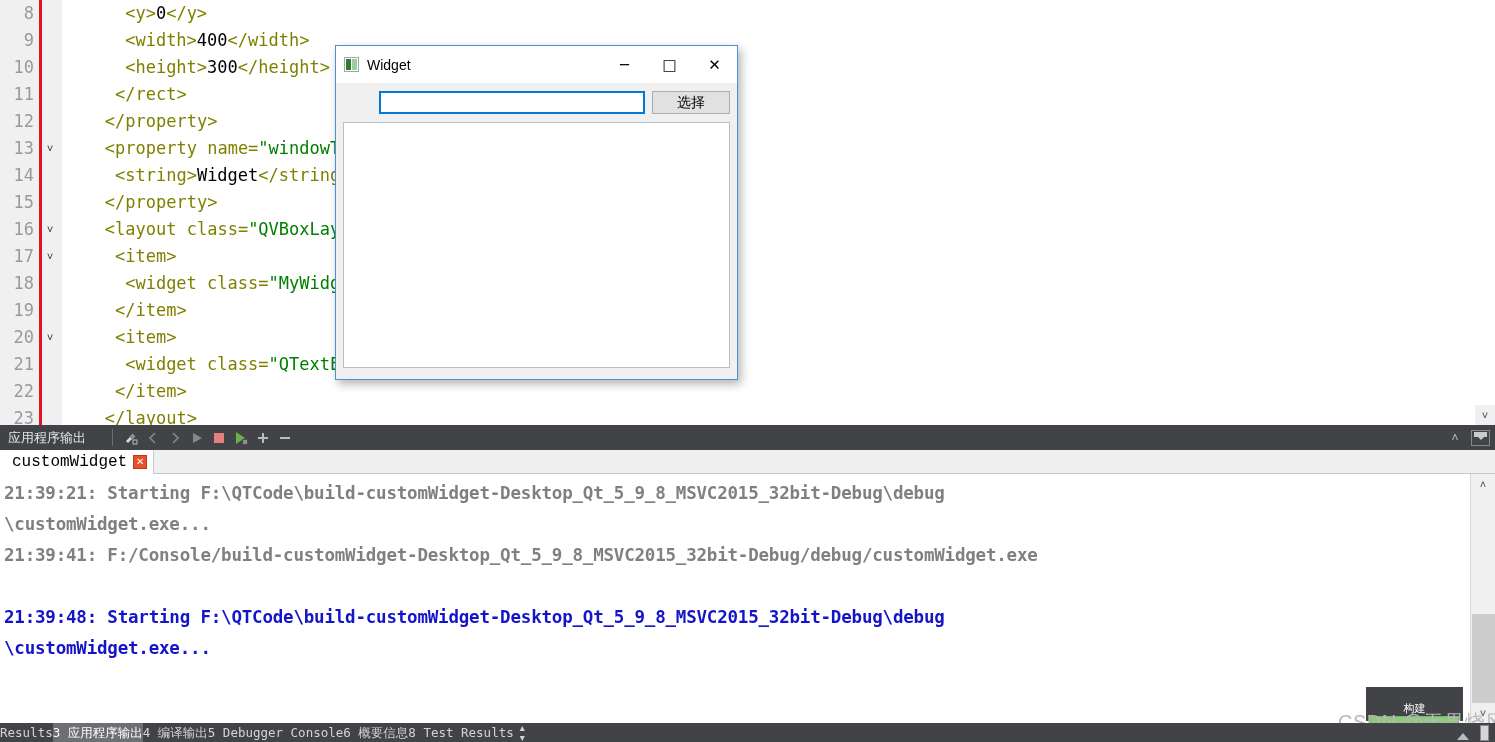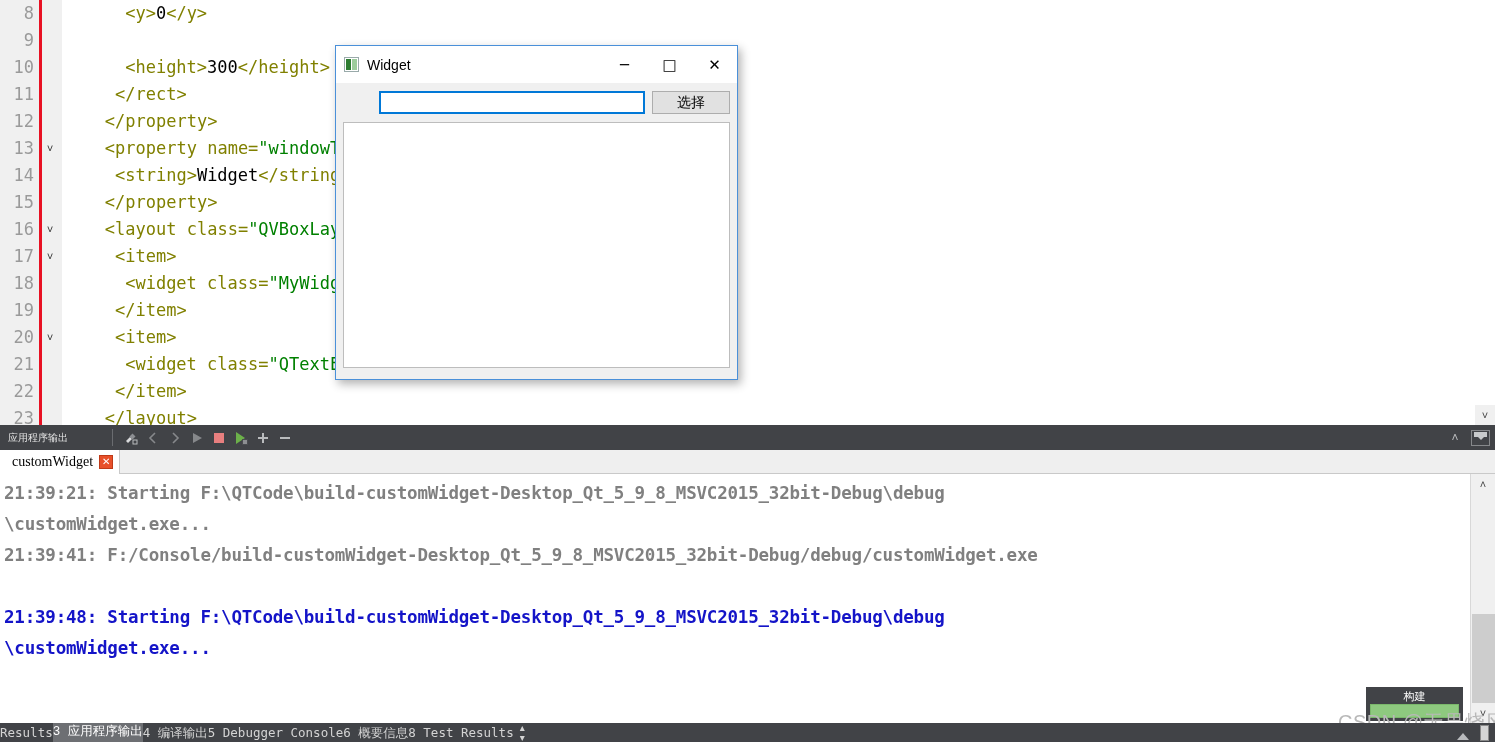--- a/index.html
+++ b/index.html
@@ -164,21 +164,21 @@
 
   
   .panel-header {
     position: absolute; left: 0; top: 425px;
     width: 1495px; height: 25px;
     background: #414347;
     display: flex; align-items: center;
   }
   .panel-title {
     color: #e4e4e4;
-    font-size: 10px;
+    font-size: 13px;
     padding-left: 8px;
     width: 112px;
     font-family: "Liberation Sans", sans-serif;
   }
   .panel-sep {
     width: 1px; height: 17px;
     background: #6a6c70;
     margin: 0 7px 0 0;
   }
   .ptool {
@@ -228,22 +228,22 @@
     position: absolute; left: 0; top: 0;
     height: 24px;
     background: #ffffff;
     border-right: 1px solid #c9c9c9;
     display: flex; align-items: center;
     padding: 0 6px 0 12px;
     gap: 6px;
     cursor: pointer;
   }
   .tab-label {
-    font-family: Liberation Serif, serif;
-    font-size: 14px;
+    font-family: Liberation Mono, monospace;
+    font-size: 16px;
     color: #000;
   }
   .tab-close {
     width: 14px; height: 14px;
     background: #e8502a;
     border: 1px solid #bf3a18;
     color: #ffffff;
     font-size: 10px;
     line-height: 12px;
     text-align: center;
@@ -291,21 +291,21 @@
   .cons-scroll-arrow.bottom {
     position: absolute; bottom: 0; left: 0; right: 0;
     background: #f0f0f0;
   }
 
   
   .build-popup {
     position: absolute; left: 1366px; top: 687px;
     width: 97px; height: 34px;
     background: #414347;
-    padding: 2px 4px;
+    padding: 14px 4px;
     text-align: center;
   }
   .build-popup-label {
     color: #ffffff;
     font-size: 11px;
     font-family: "Liberation Sans", sans-serif;
     line-height: 14px;
   }
   .build-popup-bar {
     margin-top: 1px;
@@ -338,21 +338,20 @@
     color: #d4d4d4;
     padding: 0 0;
     line-height: 19px;
     height: 19px;
     white-space: nowrap;
     cursor: pointer;
   }
   .sb-item.active {
     background: #6d6f73;
     color: #ffffff;
-    font-family: Liberation Mono, monospace;
   }
   .sb-arrows {
     color: #d4d4d4;
     font-size: 10px;
     padding: 0 6px;
     line-height: 10px;
     cursor: pointer;
   }
   .sb-up-triangle {
     position: absolute; right: 26px; bottom: 2px;
@@ -371,21 +370,21 @@
 </head>
 <body>
 
 <div id="app">
 
   <div class="editor">
     <div class="gutter"></div>
     <div class="gutter-redbar"></div>
     <div class="code-lines" id="code-lines">
         <div class="cline"><span class="lnum">8</span><span class="ctext" style="padding-left: 61.2px;"><span class="tag">&lt;y&gt;</span><span class="txt">0</span><span class="tag">&lt;/y&gt;</span></span></div>
-        <div class="cline"><span class="lnum">9</span></div>
+        <div class="cline"><span class="lnum">9</span><span class="ctext" style="padding-left: 61.2px;"><span class="tag">&lt;width&gt;</span><span class="txt">400</span><span class="tag">&lt;/width&gt;</span></span></div>
         <div class="cline"><span class="lnum">10</span><span class="ctext" style="padding-left: 61.2px; text-align: center;"><span class="tag">&lt;height&gt;</span><span class="txt">300</span><span class="tag">&lt;/height&gt;</span></span></div>
         <div class="cline"><span class="lnum">11</span><span class="ctext" style="padding-left: 51px;"><span class="tag">&lt;/rect&gt;</span></span></div>
         <div class="cline"><span class="lnum">12</span><span class="ctext" style="padding-left: 40.8px;"><span class="tag">&lt;/property&gt;</span></span></div>
         <div class="cline"><span class="lnum">13</span><span class="fold">˅</span><span class="ctext" style="padding-left: 40.8px;"><span class="tag">&lt;property</span><span class="txt"> </span><span class="attr">name=</span><span class="val">"windowTitle"</span><span class="tag">&gt;</span></span></div>
         <div class="cline"><span class="lnum">14</span><span class="ctext" style="padding-left: 51px;"><span class="tag">&lt;string&gt;</span><span class="txt">Widget</span><span class="tag">&lt;/string&gt;</span></span></div>
         <div class="cline"><span class="lnum">15</span><span class="ctext" style="padding-left: 40.8px;"><span class="tag">&lt;/property&gt;</span></span></div>
         <div class="cline"><span class="lnum">16</span><span class="fold">˅</span><span class="ctext" style="padding-left: 40.8px;"><span class="tag">&lt;layout</span><span class="txt"> </span><span class="attr">class=</span><span class="val">"QVBoxLayout"</span><span class="txt"> </span><span class="attr">name=</span><span class="val">"verticalLayout"</span><span class="tag">&gt;</span></span></div>
         <div class="cline"><span class="lnum">17</span><span class="fold">˅</span><span class="ctext" style="padding-left: 51px;"><span class="tag">&lt;item&gt;</span></span></div>
         <div class="cline"><span class="lnum">18</span><span class="ctext" style="padding-left: 61.2px;"><span class="tag">&lt;widget</span><span class="txt"> </span><span class="attr">class=</span><span class="val">"MyWidget"</span><span class="txt"> </span><span class="attr">name=</span><span class="val">"widget"</span><span class="txt"> </span><span class="attr">native=</span><span class="val">"true"</span><span class="tag">/&gt;</span></span></div>
         <div class="cline"><span class="lnum">19</span><span class="ctext" style="padding-left: 51px;"><span class="tag">&lt;/item&gt;</span></span></div>

